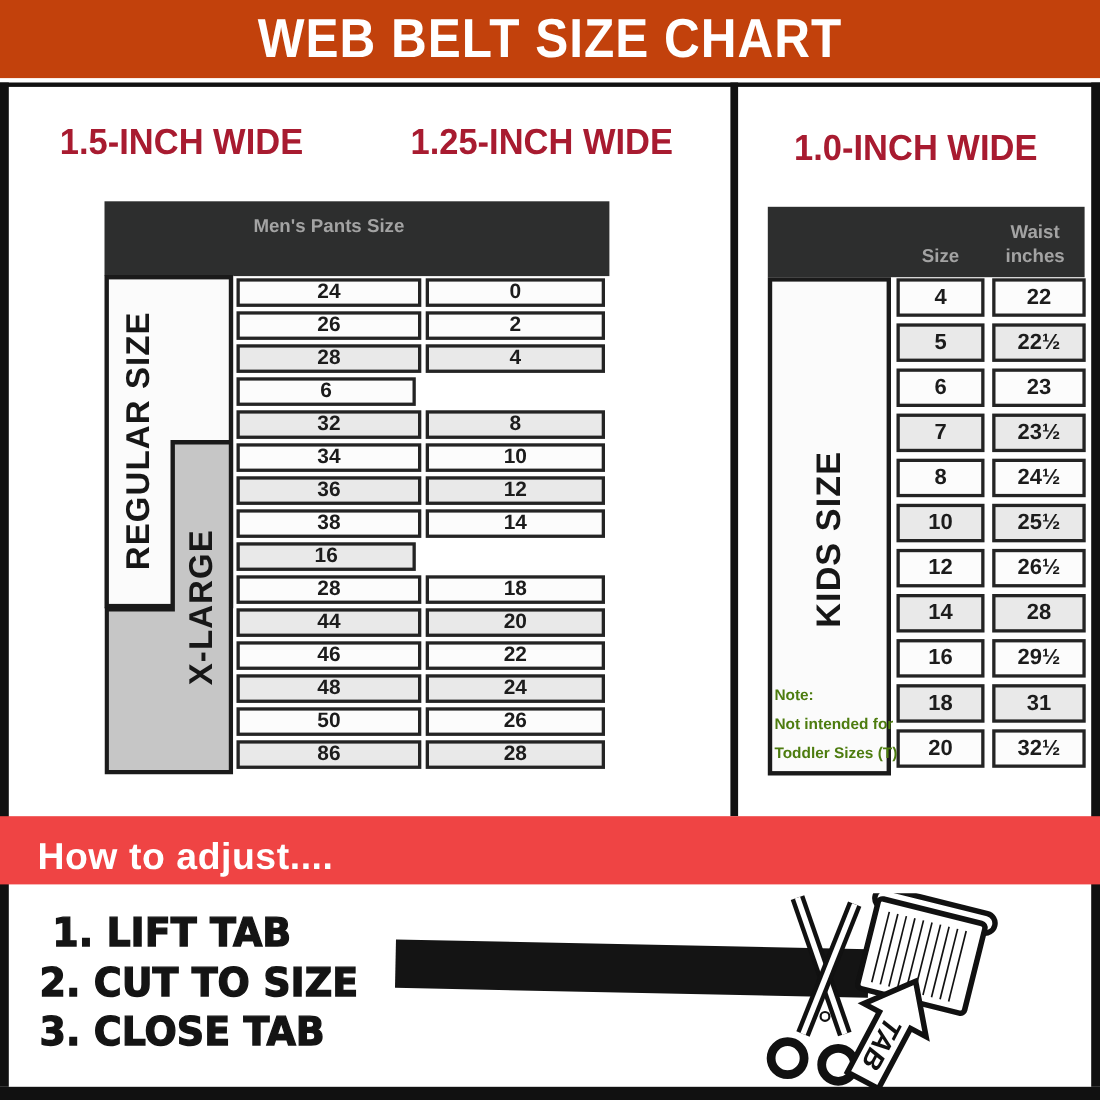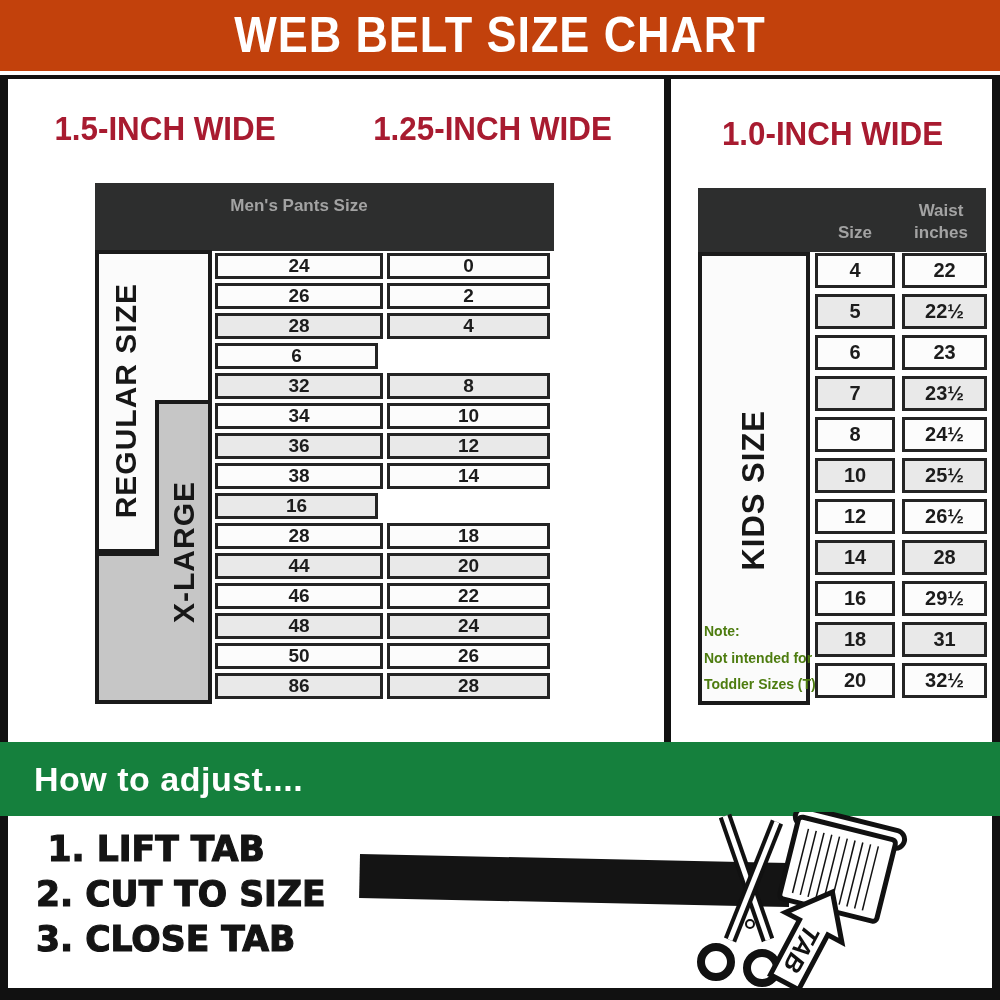--- a/index.html
+++ b/index.html
@@ -14,21 +14,21 @@
   .banner-text{
     width:100%;text-align:center;line-height:71px;color:#fff;
     font-size:50px;font-weight:bold;letter-spacing:1px;
     transform:scaleX(.9);transform-origin:center;
   }
   .topline{left:0;top:75px;width:1000px;height:4px;background:#111;}
   .leftbar{left:0;top:75px;width:8px;height:913px;background:#111;}
   .rightbar{left:992px;top:75px;width:8px;height:913px;background:#111;}
   .bottombar{left:0;top:988px;width:1000px;height:12px;background:#111;}
   .divider{left:664px;top:75px;width:7px;height:667px;background:#111;}
-  .band{left:0;top:742px;width:1000px;height:74px;background:#15803d;}
+  .band{left:0;top:742px;width:1000px;height:62px;background:#ef4444;}
   .band-text{
     position:absolute;left:34px;top:0;line-height:74px;color:#fff;
     font-size:34px;font-weight:bold;letter-spacing:.5px;
   }
 
   
   .redhead{
     color:#a81b30;font-weight:bold;font-size:33px;text-align:center;
     transform:scaleX(.95);transform-origin:center;white-space:nowrap;
   }

